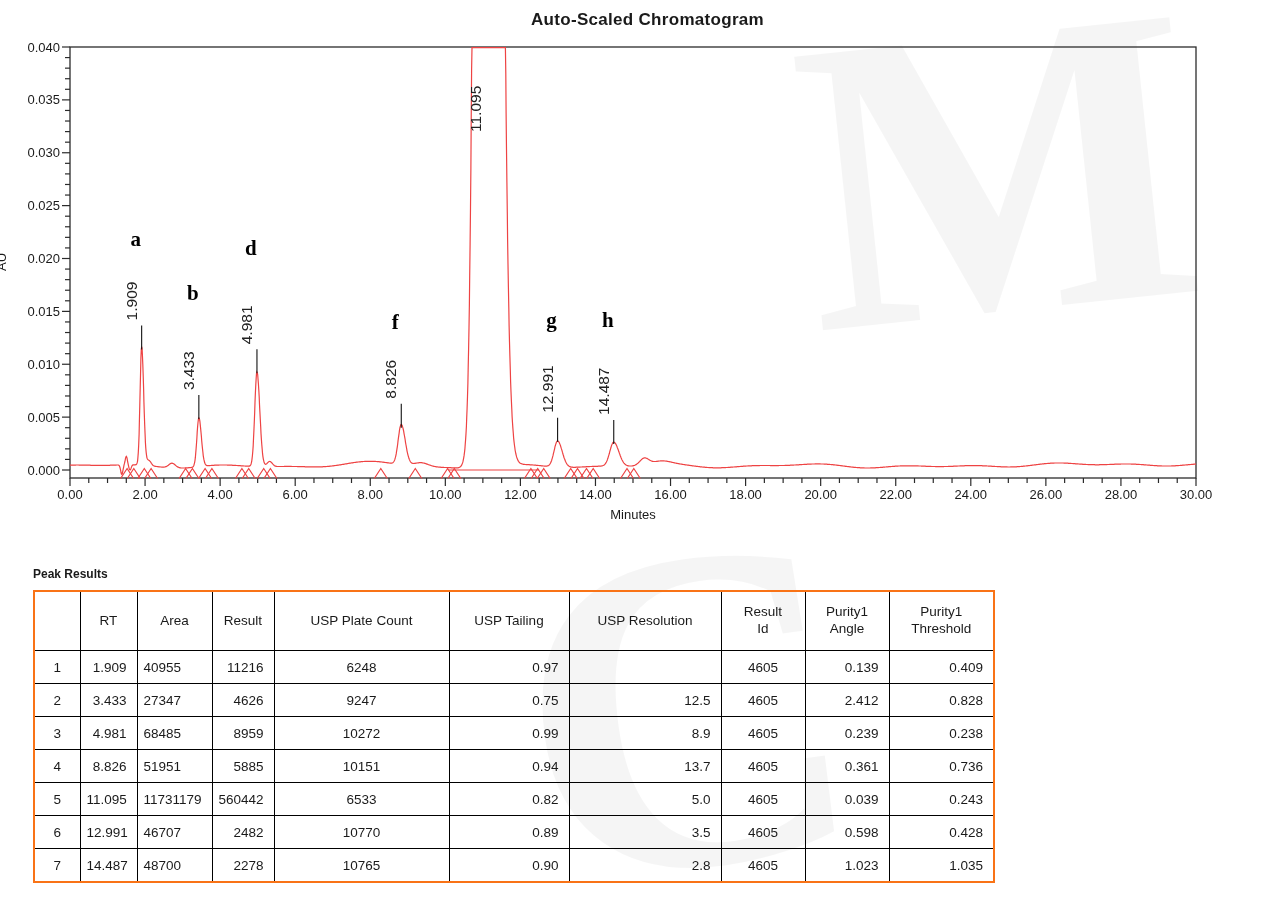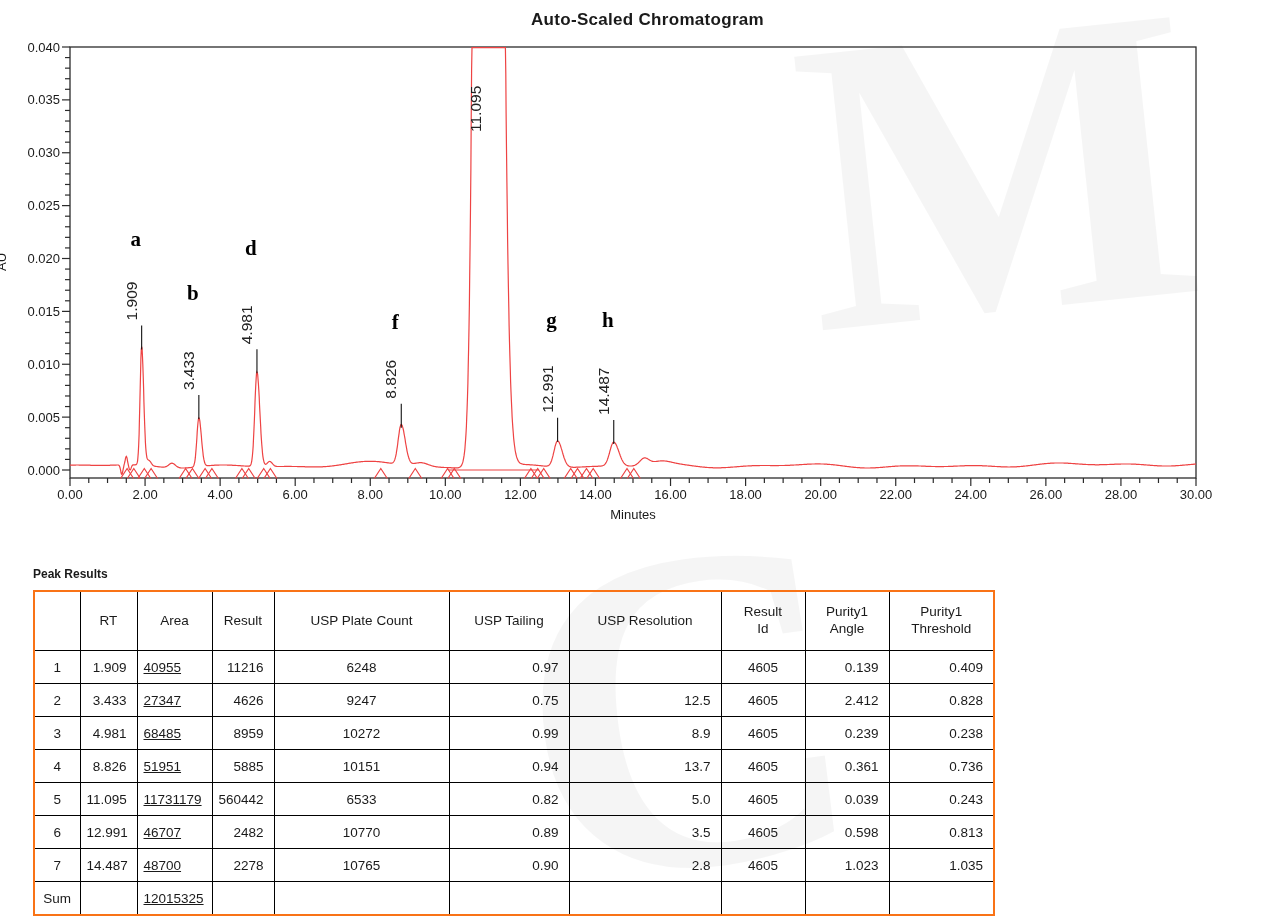--- a/index.html
+++ b/index.html
@@ -28,21 +28,21 @@
     border:2px solid #f97316;
   }
   table.peak-results td,table.peak-results th{
     border:1px solid #000;padding:0 6px;overflow:hidden;white-space:pre-line;
     font-weight:normal;vertical-align:middle;
   }
   table.peak-results th{height:58px;text-align:center;line-height:1.25;}
   table.peak-results td{height:32px;}
   .al-c{text-align:center;}
   .al-r{text-align:right;padding-right:10px !important;}
-  .al-l{text-align:left;padding-left:6px !important;text-decoration:underline;}
+  .al-l{text-align:left;padding-left:6px !important;}
 </style>
 </head>
 <body>
 
 <div class="page">
 
   <div class="watermark wm-m">M</div>
   <div class="watermark wm-c">C</div>
 
   <div class="chart-title">Auto-Scaled Chromatogram</div>
@@ -334,42 +334,30 @@
         <tr>
           <td class="al-c">6</td>
           <td class="al-r">12.991</td>
           <td class="al-l">46707</td>
           <td class="al-r">2482</td>
           <td class="al-c">10770</td>
           <td class="al-r">0.89</td>
           <td class="al-r">3.5</td>
           <td class="al-c">4605</td>
           <td class="al-r">0.598</td>
-          <td class="al-r">0.813</td>
+          <td class="al-r">0.428</td>
         </tr>
         <tr>
           <td class="al-c">7</td>
           <td class="al-r">14.487</td>
           <td class="al-l">48700</td>
           <td class="al-r">2278</td>
           <td class="al-c">10765</td>
           <td class="al-r">0.90</td>
           <td class="al-r">2.8</td>
           <td class="al-c">4605</td>
           <td class="al-r">1.023</td>
           <td class="al-r">1.035</td>
         </tr>
-        <tr>
-          <td class="al-c">Sum</td>
-          <td class="al-r"></td>
-          <td class="al-l">12015325</td>
-          <td class="al-r"></td>
-          <td class="al-c"></td>
-          <td class="al-r"></td>
-          <td class="al-r"></td>
-          <td class="al-c"></td>
-          <td class="al-r"></td>
-          <td class="al-r"></td>
-        </tr>
       </tbody>
   </table>
 
 </div>
 
 </body></html>

